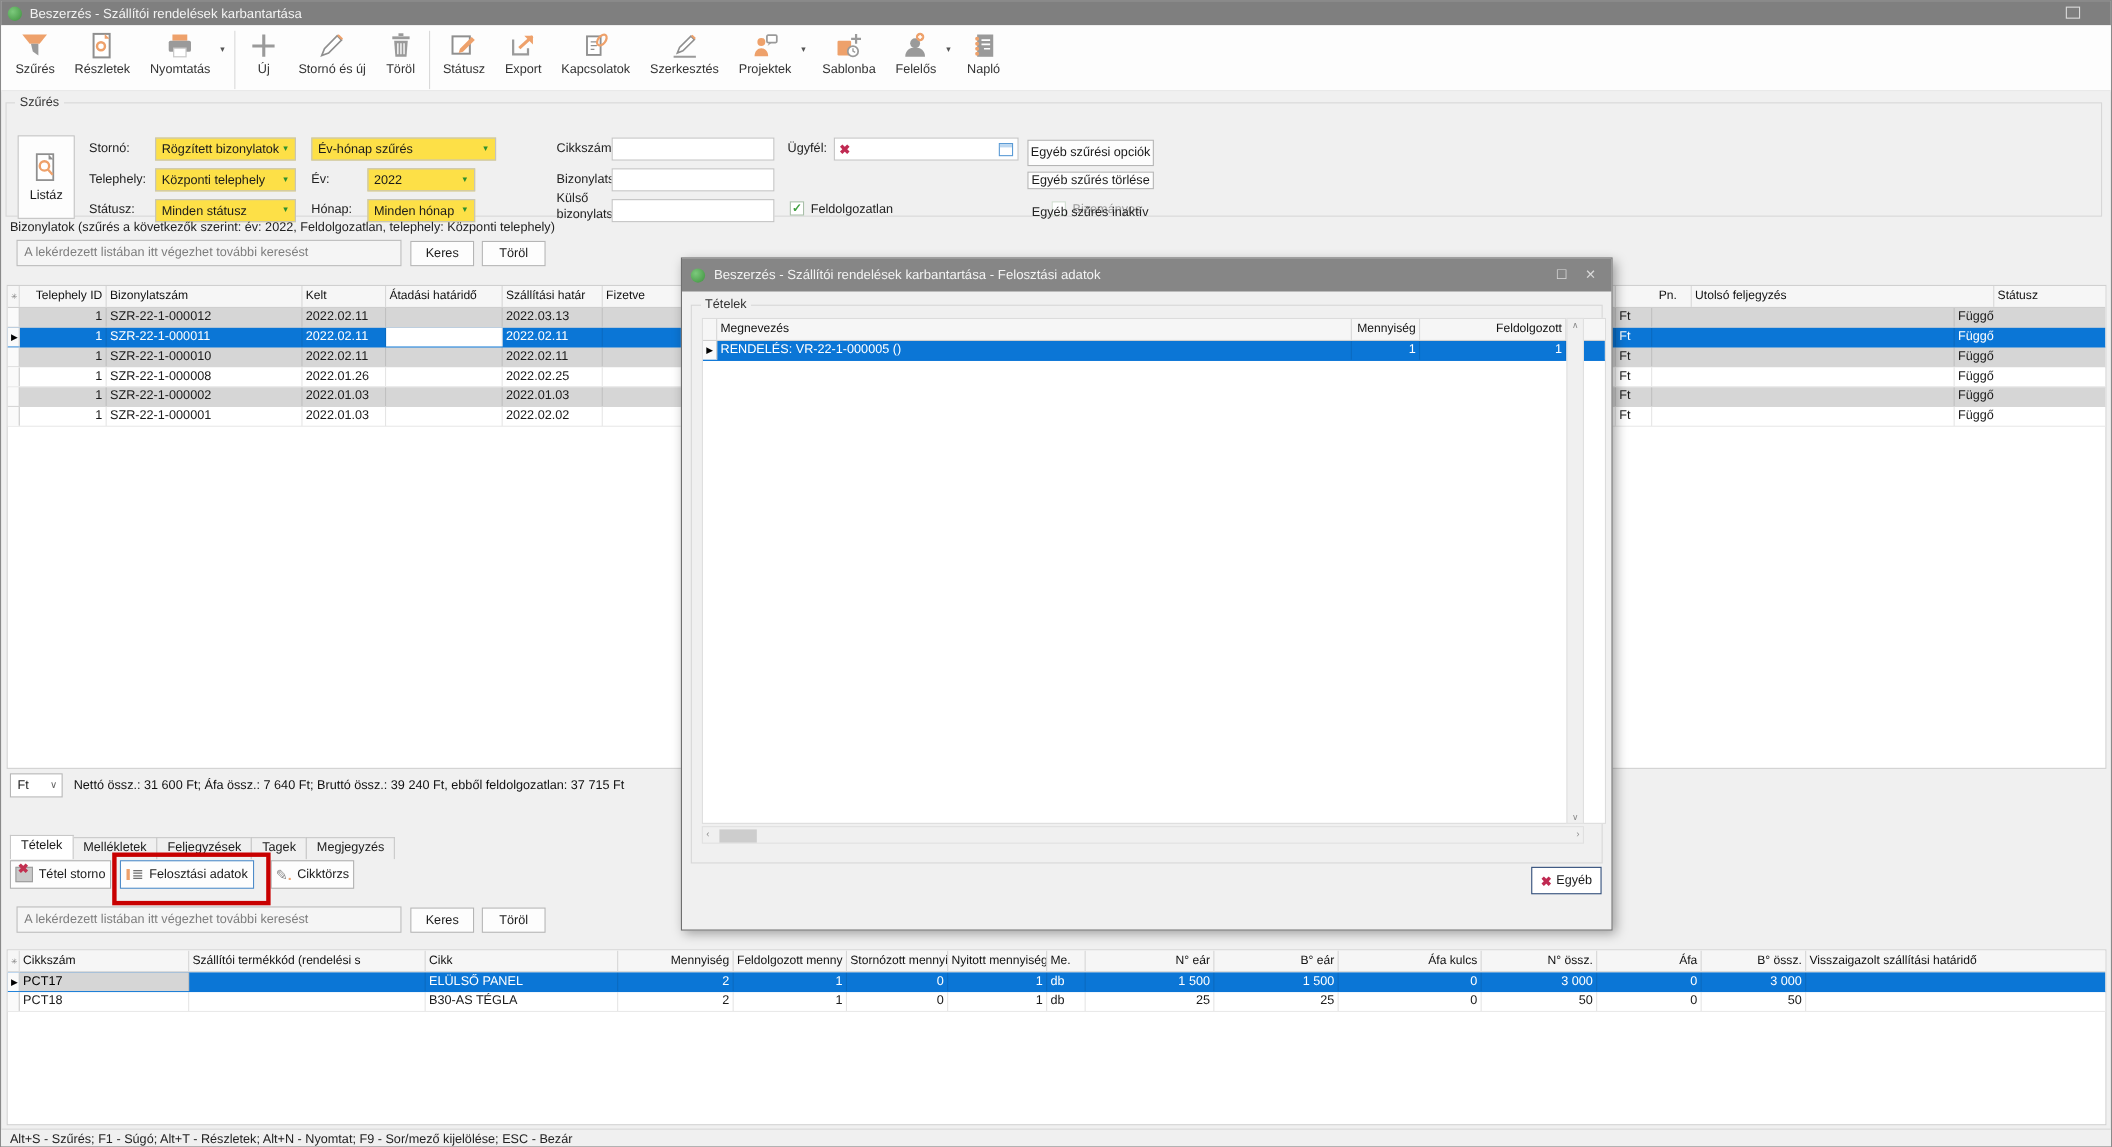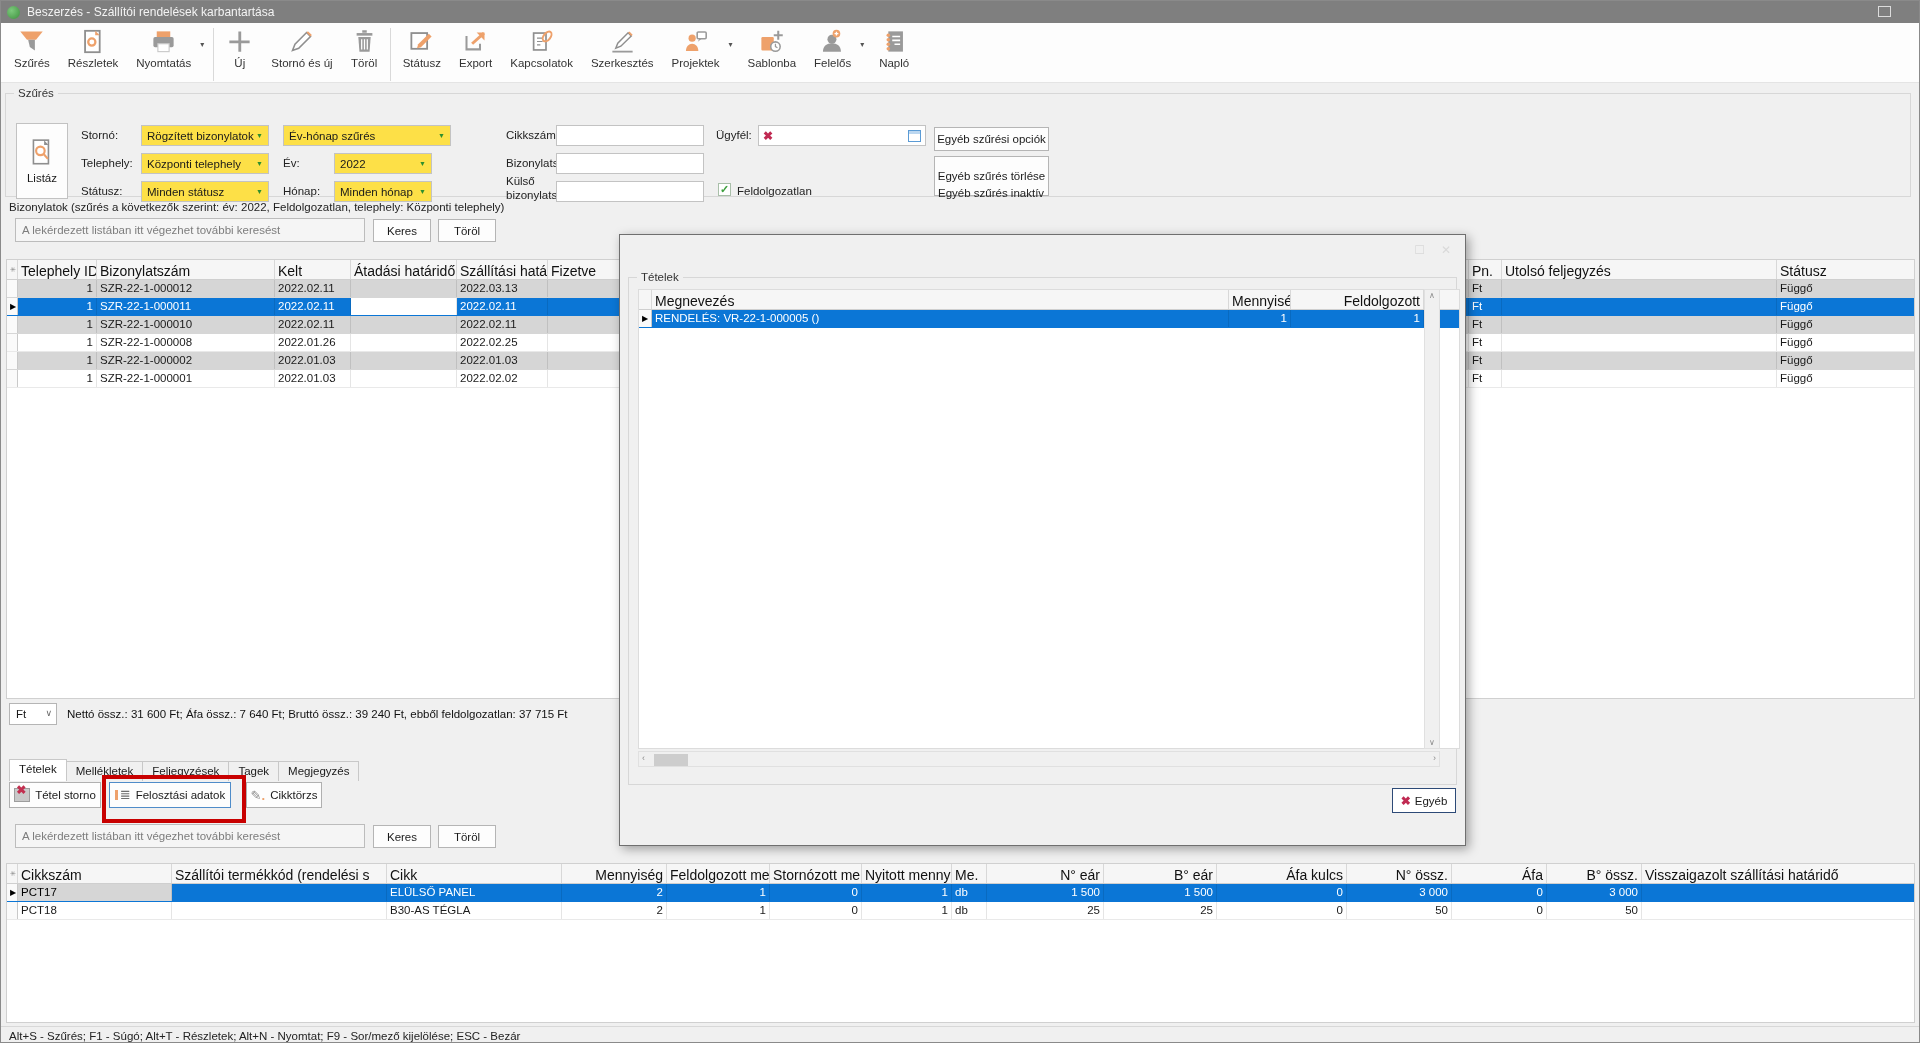--- a/index.html
+++ b/index.html
@@ -41,21 +41,21 @@
   .winico i{display:block;height:3px;background:#bcd7f0;}
   
   .caption{position:absolute;left:8px;top:200px;font-size:11.5px;color:#222;}
   .searchbox{position:absolute;height:24px;background:#f5f5f5;border:1px solid #bcbcbc;color:#7d7d7d;
              font-size:11.5px;display:flex;align-items:center;padding-left:6px;box-sizing:border-box;}
   .sbtn{position:absolute;width:58px;height:23px;background:#fdfdfd;border:1px solid #b5b5b5;font-size:11.5px;
         display:flex;align-items:center;justify-content:center;box-sizing:border-box;}
   
   .grid{position:absolute;background:#fff;border:1px solid #d0d0d0;box-sizing:border-box;overflow:hidden;}
   .g-head{display:flex;background:#f6f6f6;border-bottom:1px solid #cfcfcf;height:20px;box-sizing:border-box;}
-  .g-hcell{font-size:14px;color:#111;padding:3px 3px 0;border-right:1px solid #d8d8d8;
+  .g-hcell{font-size:11px;color:#111;padding:3px 3px 0;border-right:1px solid #d8d8d8;
            box-sizing:border-box;white-space:nowrap;overflow:hidden;flex:none;}
   .g-row{display:flex;height:18px;background:#fff;border-bottom:1px solid #e9e9e9;box-sizing:border-box;}
   .g-row.alt{background:#d6d6d6;border-bottom-color:#d6d6d6;}
   .g-row.sel{background:#0b76d6;color:#fff;border-bottom-color:#0b76d6;}
   .g-cell{font-size:11.5px;padding:2px 3px 0;border-right:1px solid rgba(0,0,0,0.10);
           box-sizing:border-box;white-space:nowrap;overflow:hidden;flex:none;}
   .g-cell.marker{background:#fafafa;color:#000;border-right:1px solid #c9c9c9;font-size:8px;padding-top:4px;}
   .g-cell.focus{background:#fff;}
   .g-cell.plain{background:#d6d6d6;color:#000;}
   .g-hcell.mk{font-size:7px;color:#888;padding-top:6px;text-align:center;}
@@ -294,21 +294,21 @@
     </div>
 
     <span class="cb" style="left:712px;top:84px">✓</span>
     <span class="fl" style="left:731px;top:86px">Feldolgozatlan</span>
     <span class="cb off" style="left:950px;top:84px"></span>
     <span class="fl" style="left:969px;top:86px;color:#9b9b9b">Bizományos</span>
 
     <div class="fbtn" style="left:928px;top:28px;width:115px;height:24px">
         <span>Egyéb szűrési opciók</span>
       </div>
-    <div class="fbtn" style="left:928px;top:57px;width:115px;height:40px">
+    <div class="fbtn" style="left:928px;top:57px;width:115px;height:16px">
         <span>Egyéb szűrés törlése</span>
       </div>
     <span class="fl" style="left:932px;top:88px">Egyéb szűrés inaktív</span>
   </fieldset>
 
   <span class="caption">Bizonylatok (szűrés a következők szerint: év: 2022, Feldolgozatlan, telephely: Központi telephely)</span>
   <div class="searchbox" style="left:14px;top:217px;width:350px">
       <span>A lekérdezett listában itt végezhet további keresést</span>
     </div>
   <div class="sbtn" style="left:372px;top:218px">
@@ -320,21 +320,21 @@
 
   <div class="grid" id="main-grid" style="left:5px;top:258px;width:1909px;height:440px">
       <div class="g-head">
         <div class="g-hcell mk" style="width: 11px;">✳</div>
         <div class="g-hcell" style="width: 79px; text-align: right;">Telephely ID</div>
         <div class="g-hcell" style="width: 178px;">Bizonylatszám</div>
         <div class="g-hcell" style="width: 76px;">Kelt</div>
         <div class="g-hcell" style="width: 106px;">Átadási határidő</div>
         <div class="g-hcell" style="width: 91px;">Szállítási határ</div>
         <div class="g-hcell" style="width: 921px;">Fizetve</div>
-        <div class="g-hcell" style="width: 33px;">Pn.</div>
+        <div class="g-hcell" style="width: 33px; margin-left: 36px;">Pn.</div>
         <div class="g-hcell" style="width: 275px;">Utolsó feljegyzés</div>
         <div class="g-hcell" style="width: 139px;">Státusz</div>
       </div>
       <div class="g-row alt">
         <div class="g-cell marker" style="width: 11px;"></div>
         <div class="g-cell" style="width: 79px; text-align: right;">1</div>
         <div class="g-cell" style="width: 178px;">SZR-22-1-000012</div>
         <div class="g-cell" style="width: 76px;">2022.02.11</div>
         <div class="g-cell" style="width: 106px;"></div>
         <div class="g-cell" style="width: 91px;">2022.03.13</div>
@@ -500,20 +500,24 @@
         <div class="g-cell" style="width: 95px; text-align: right;">50</div>
         <div class="g-cell" style="width: 274px;"></div>
       </div>
     </div>
 
   <div class="statusbar">
       <span>Alt+S - Szűrés; F1 - Súgó; Alt+T - Részletek; Alt+N - Nyomtat; F9 - Sor/mező kijelölése; ESC - Bezár</span>
     </div>
 
   <div class="modal">
+    <div class="m-title">
+      <span class="appdot"></span>
+      <span class="ttext">Beszerzés - Szállítói rendelések karbantartása - Felosztási adatok</span>
+    </div>
     <span class="m-ctl" style="right:40px">☐</span>
     <span class="m-ctl" style="right:14px">✕</span>
 
     <fieldset class="m-group">
       <legend>Tételek</legend>
       <div class="grid" id="modal-grid" style="left:9px;top:6px;width:822px;height:460px;border-color:#dcdcdc">
           <div class="g-head">
             <div class="g-hcell mk" style="width: 13px;"></div>
             <div class="g-hcell" style="width: 577px;">Megnevezés</div>
             <div class="g-hcell" style="width: 62px; text-align: right;">Mennyiség</div>

